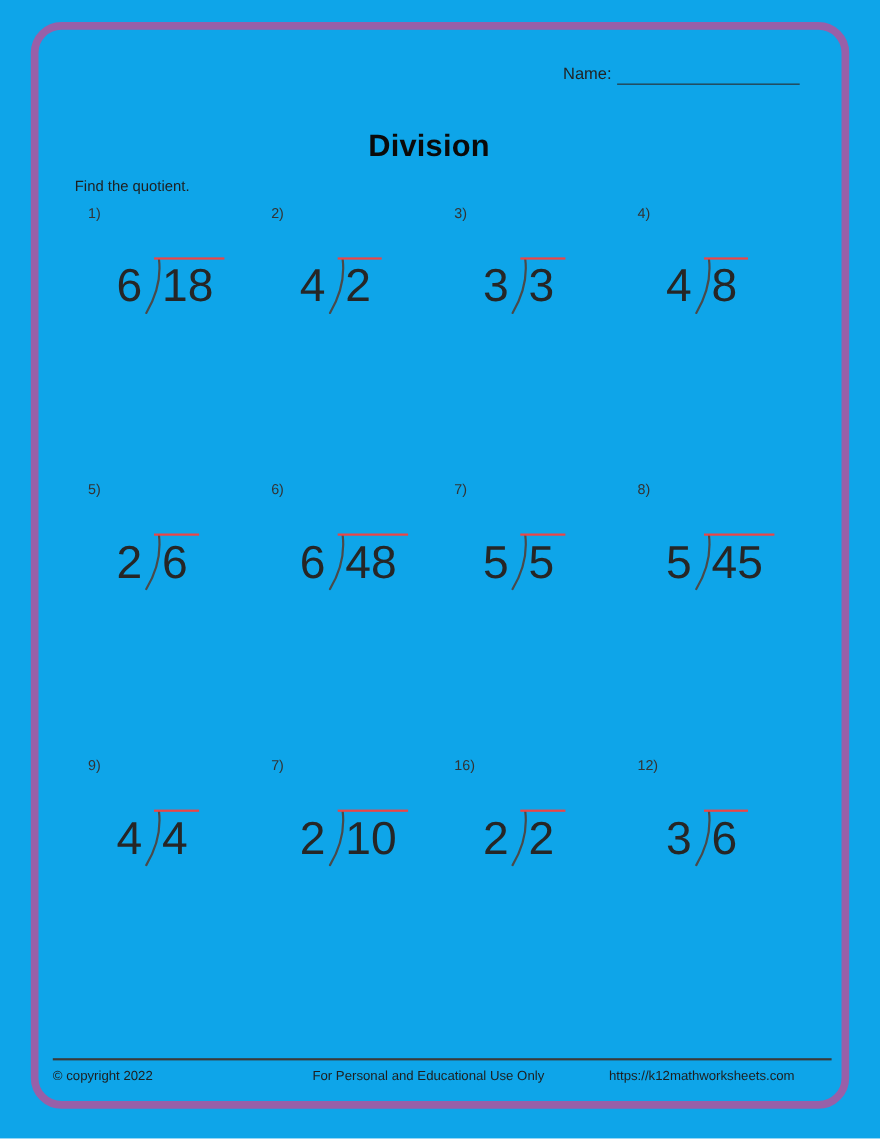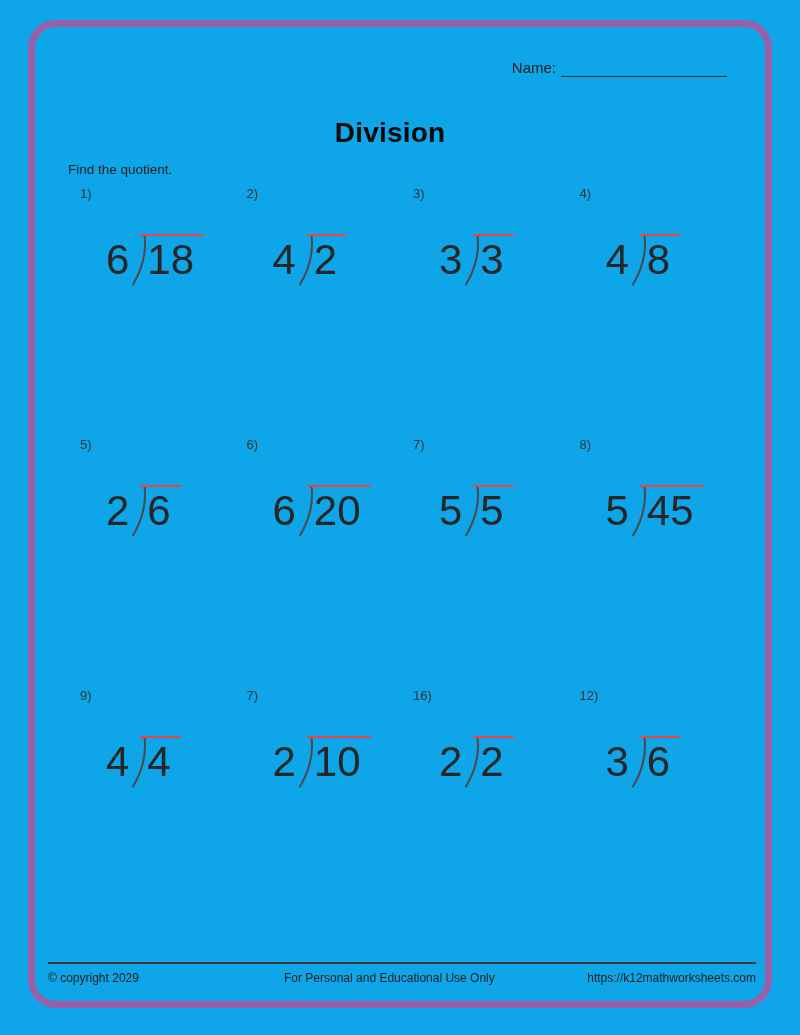--- a/index.html
+++ b/index.html
@@ -122,21 +122,21 @@
     padding-top: 7px;
     display: flex;
     align-items: baseline;
   }
   .footer span {
     font-size: 12px;
     color: #1e1e1e;
     flex: 1;
   }
   .footer .f-center { text-align: left; }
-  .footer .f-right { text-align: right; }
+  .footer .f-right { text-align: center; }
 </style>
 </head>
 <body>
 
 <div class="page">
   <div class="frame"></div>
 
   <div class="name-row">
     <span class="name-label">Name:</span>
     <span class="name-line"></span>
@@ -203,21 +203,21 @@
       </div>
     </div>
 
     <div class="cell">
       <div class="pnum">6)</div>
       <div class="prob">
         <span class="divisor">6</span>
         <svg class="bracket" viewBox="0 0 16 52">
             <path d="M13.5 1.5 Q16.5 26 2 50.5"></path>
           </svg>
-        <span class="dividend">20</span>
+        <span class="dividend">48</span>
       </div>
     </div>
 
     <div class="cell">
       <div class="pnum">7)</div>
       <div class="prob">
         <span class="divisor">5</span>
         <svg class="bracket" viewBox="0 0 16 52">
             <path d="M13.5 1.5 Q16.5 26 2 50.5"></path>
           </svg>
@@ -276,17 +276,17 @@
         <svg class="bracket" viewBox="0 0 16 52">
             <path d="M13.5 1.5 Q16.5 26 2 50.5"></path>
           </svg>
         <span class="dividend">6</span>
       </div>
     </div>
 
   </div>
 
   <div class="footer">
-    <span class="f-left">© copyright 2029</span>
+    <span class="f-left">© copyright 2022</span>
     <span class="f-center">For Personal and Educational Use Only</span>
     <span class="f-right">https://k12mathworksheets.com</span>
   </div>
 </div>
 
 </body></html>

